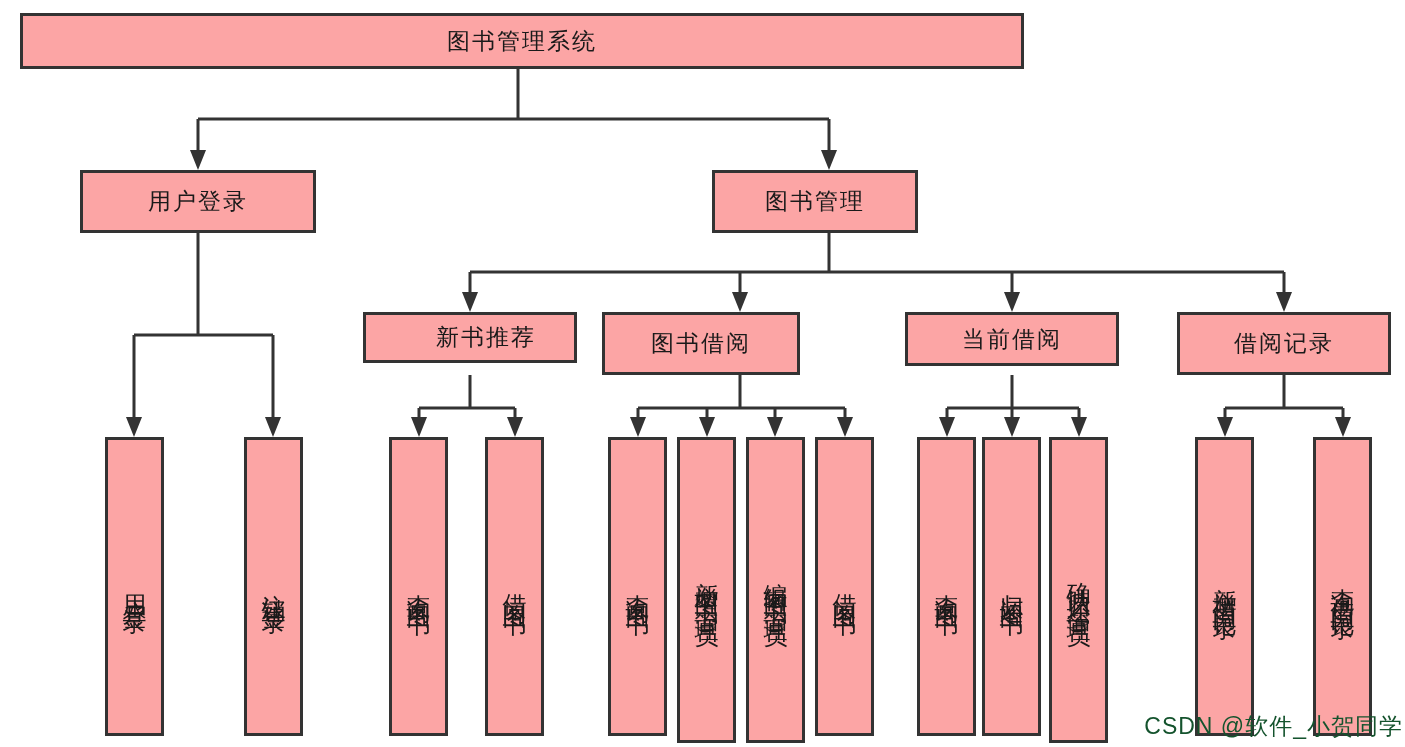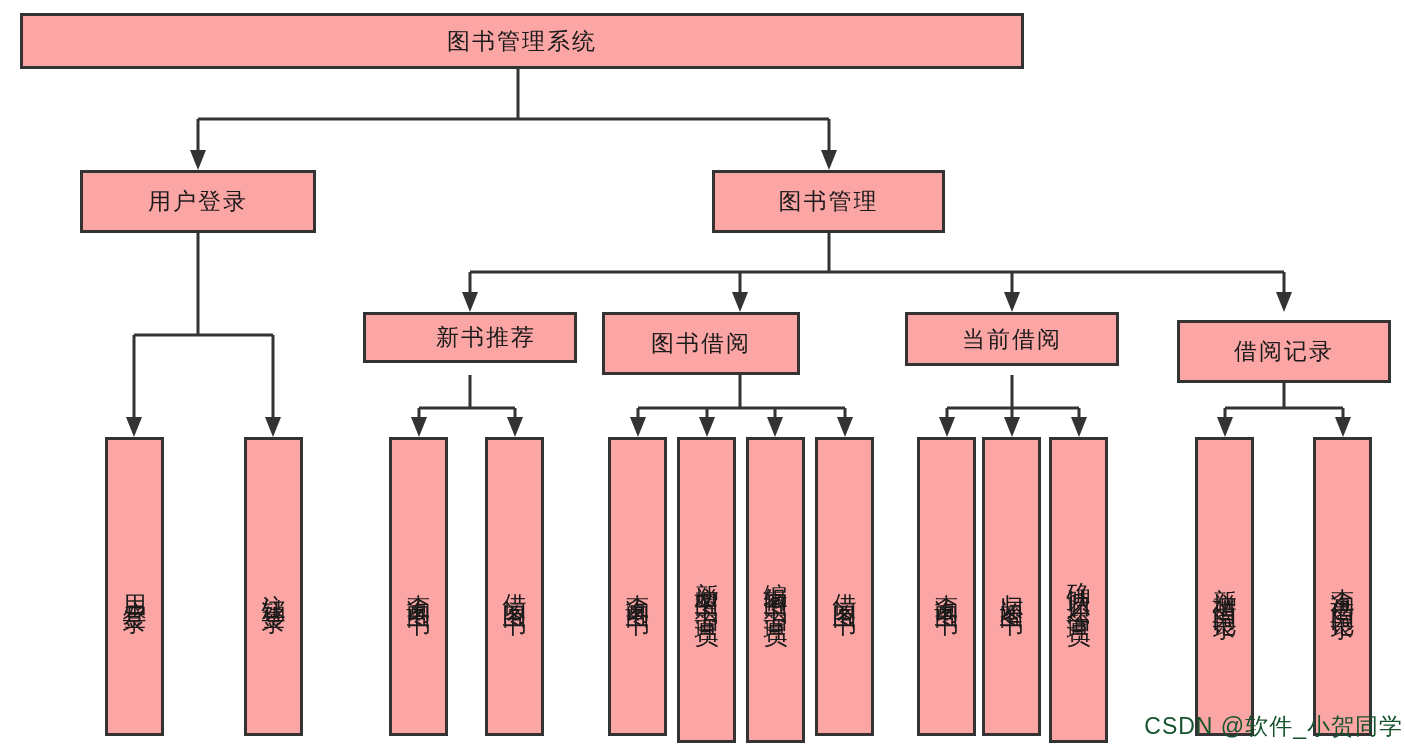--- a/index.html
+++ b/index.html
@@ -123,26 +123,26 @@
       <polygon points="1004,417 1020,417 1012,437"></polygon>
       <polygon points="1071,417 1087,417 1079,437"></polygon>
       <polygon points="1217,417 1233,417 1225,437"></polygon>
       <polygon points="1335,417 1351,417 1343,437"></polygon>
     </g>
   </svg>
 
   <div class="hbox" style="left:20px; top:13px; width:1004px; height:56px;">图书管理系统</div>
 
   <div class="hbox" style="left:80px; top:170px; width:236px; height:63px;">用户登录</div>
-  <div class="hbox" style="left:712px; top:170px; width:233px; height:63px;font-family:Liberation Serif, serif;">图书管理</div>
+  <div class="hbox" style="left:712px; top:170px; width:206px; height:63px;font-family:Liberation Serif, serif;">图书管理</div>
 
   <div class="hbox" style="left:363px; top:312px; width:214px; height:51px;padding-left:32px;">新书推荐</div>
   <div class="hbox" style="left:602px; top:312px; width:198px; height:63px;">图书借阅</div>
   <div class="hbox" style="left:905px; top:312px; width:214px; height:54px;">当前借阅</div>
-  <div class="hbox" style="left:1177px; top:320px; width:214px; height:63px;">借阅记录</div>
+  <div class="hbox" style="left:1177px; top:312px; width:214px; height:63px;">借阅记录</div>
 
   <div class="vbox" style="left:105px;">
     <span class="vtext">用户登录</span>
   </div>
   <div class="vbox" style="left:244px;">
     <span class="vtext">注销登录</span>
   </div>
 
   <div class="vbox" style="left:389px;">
     <span class="vtext">查询图书</span>

